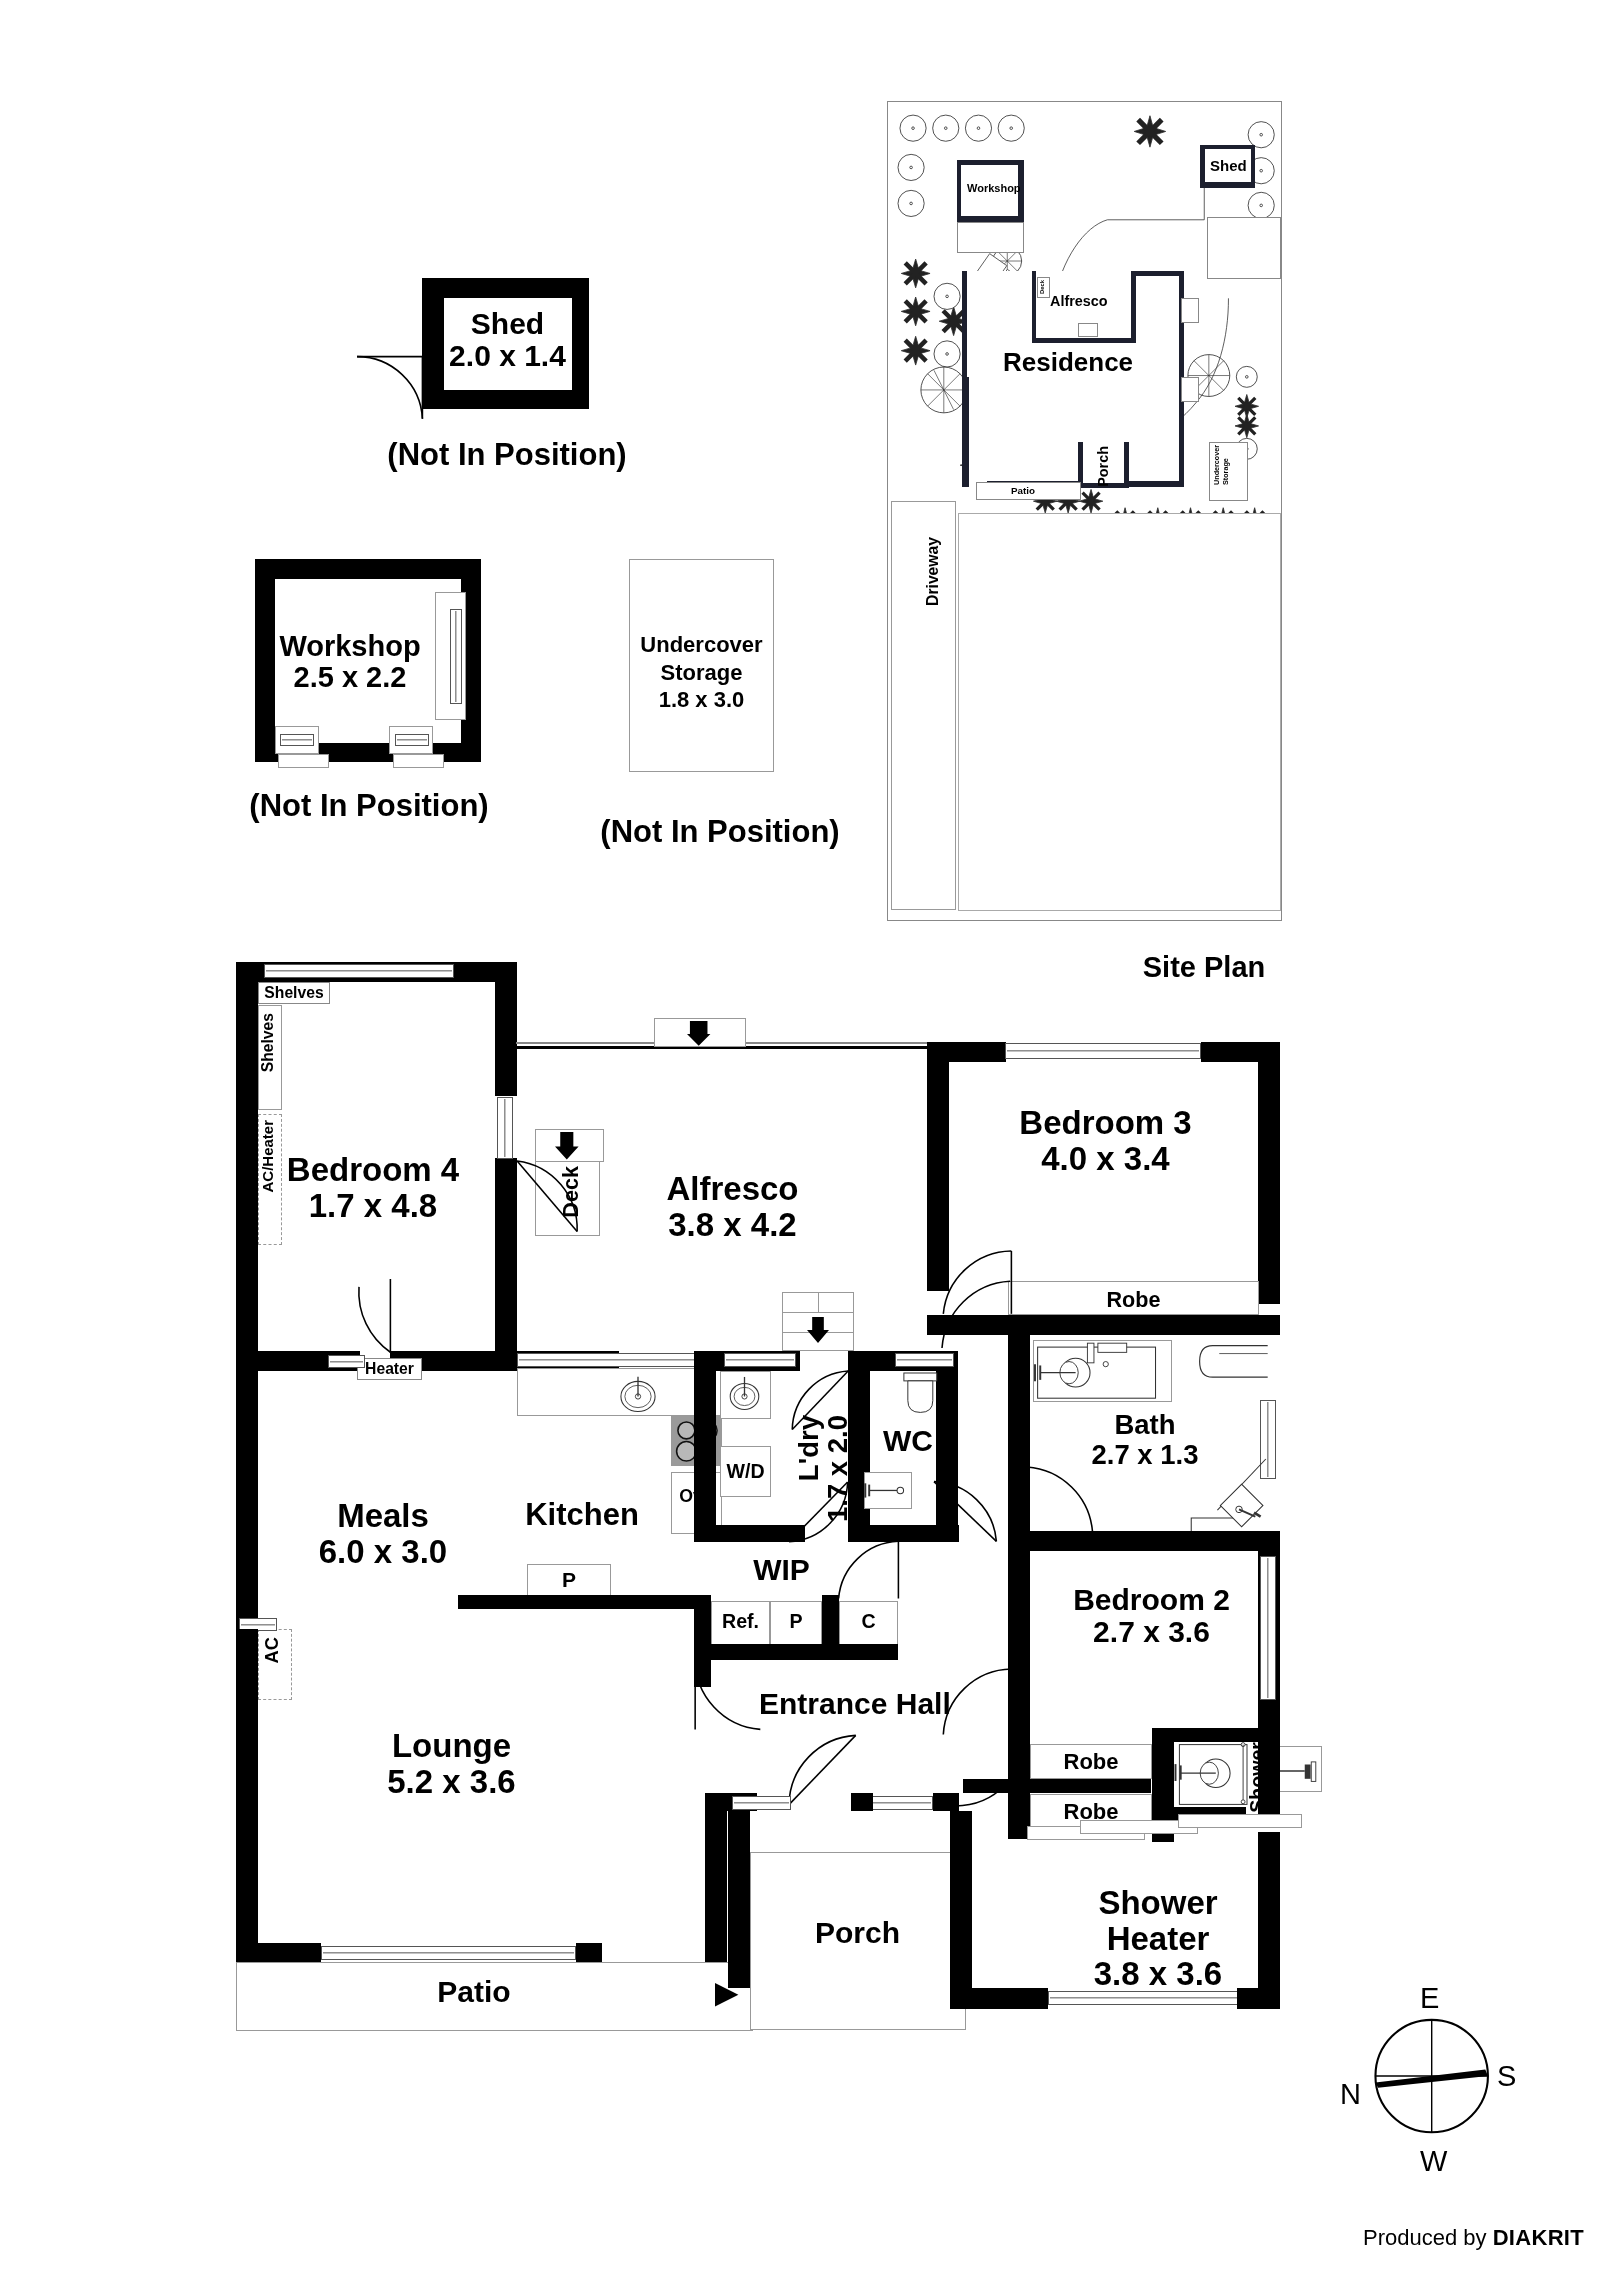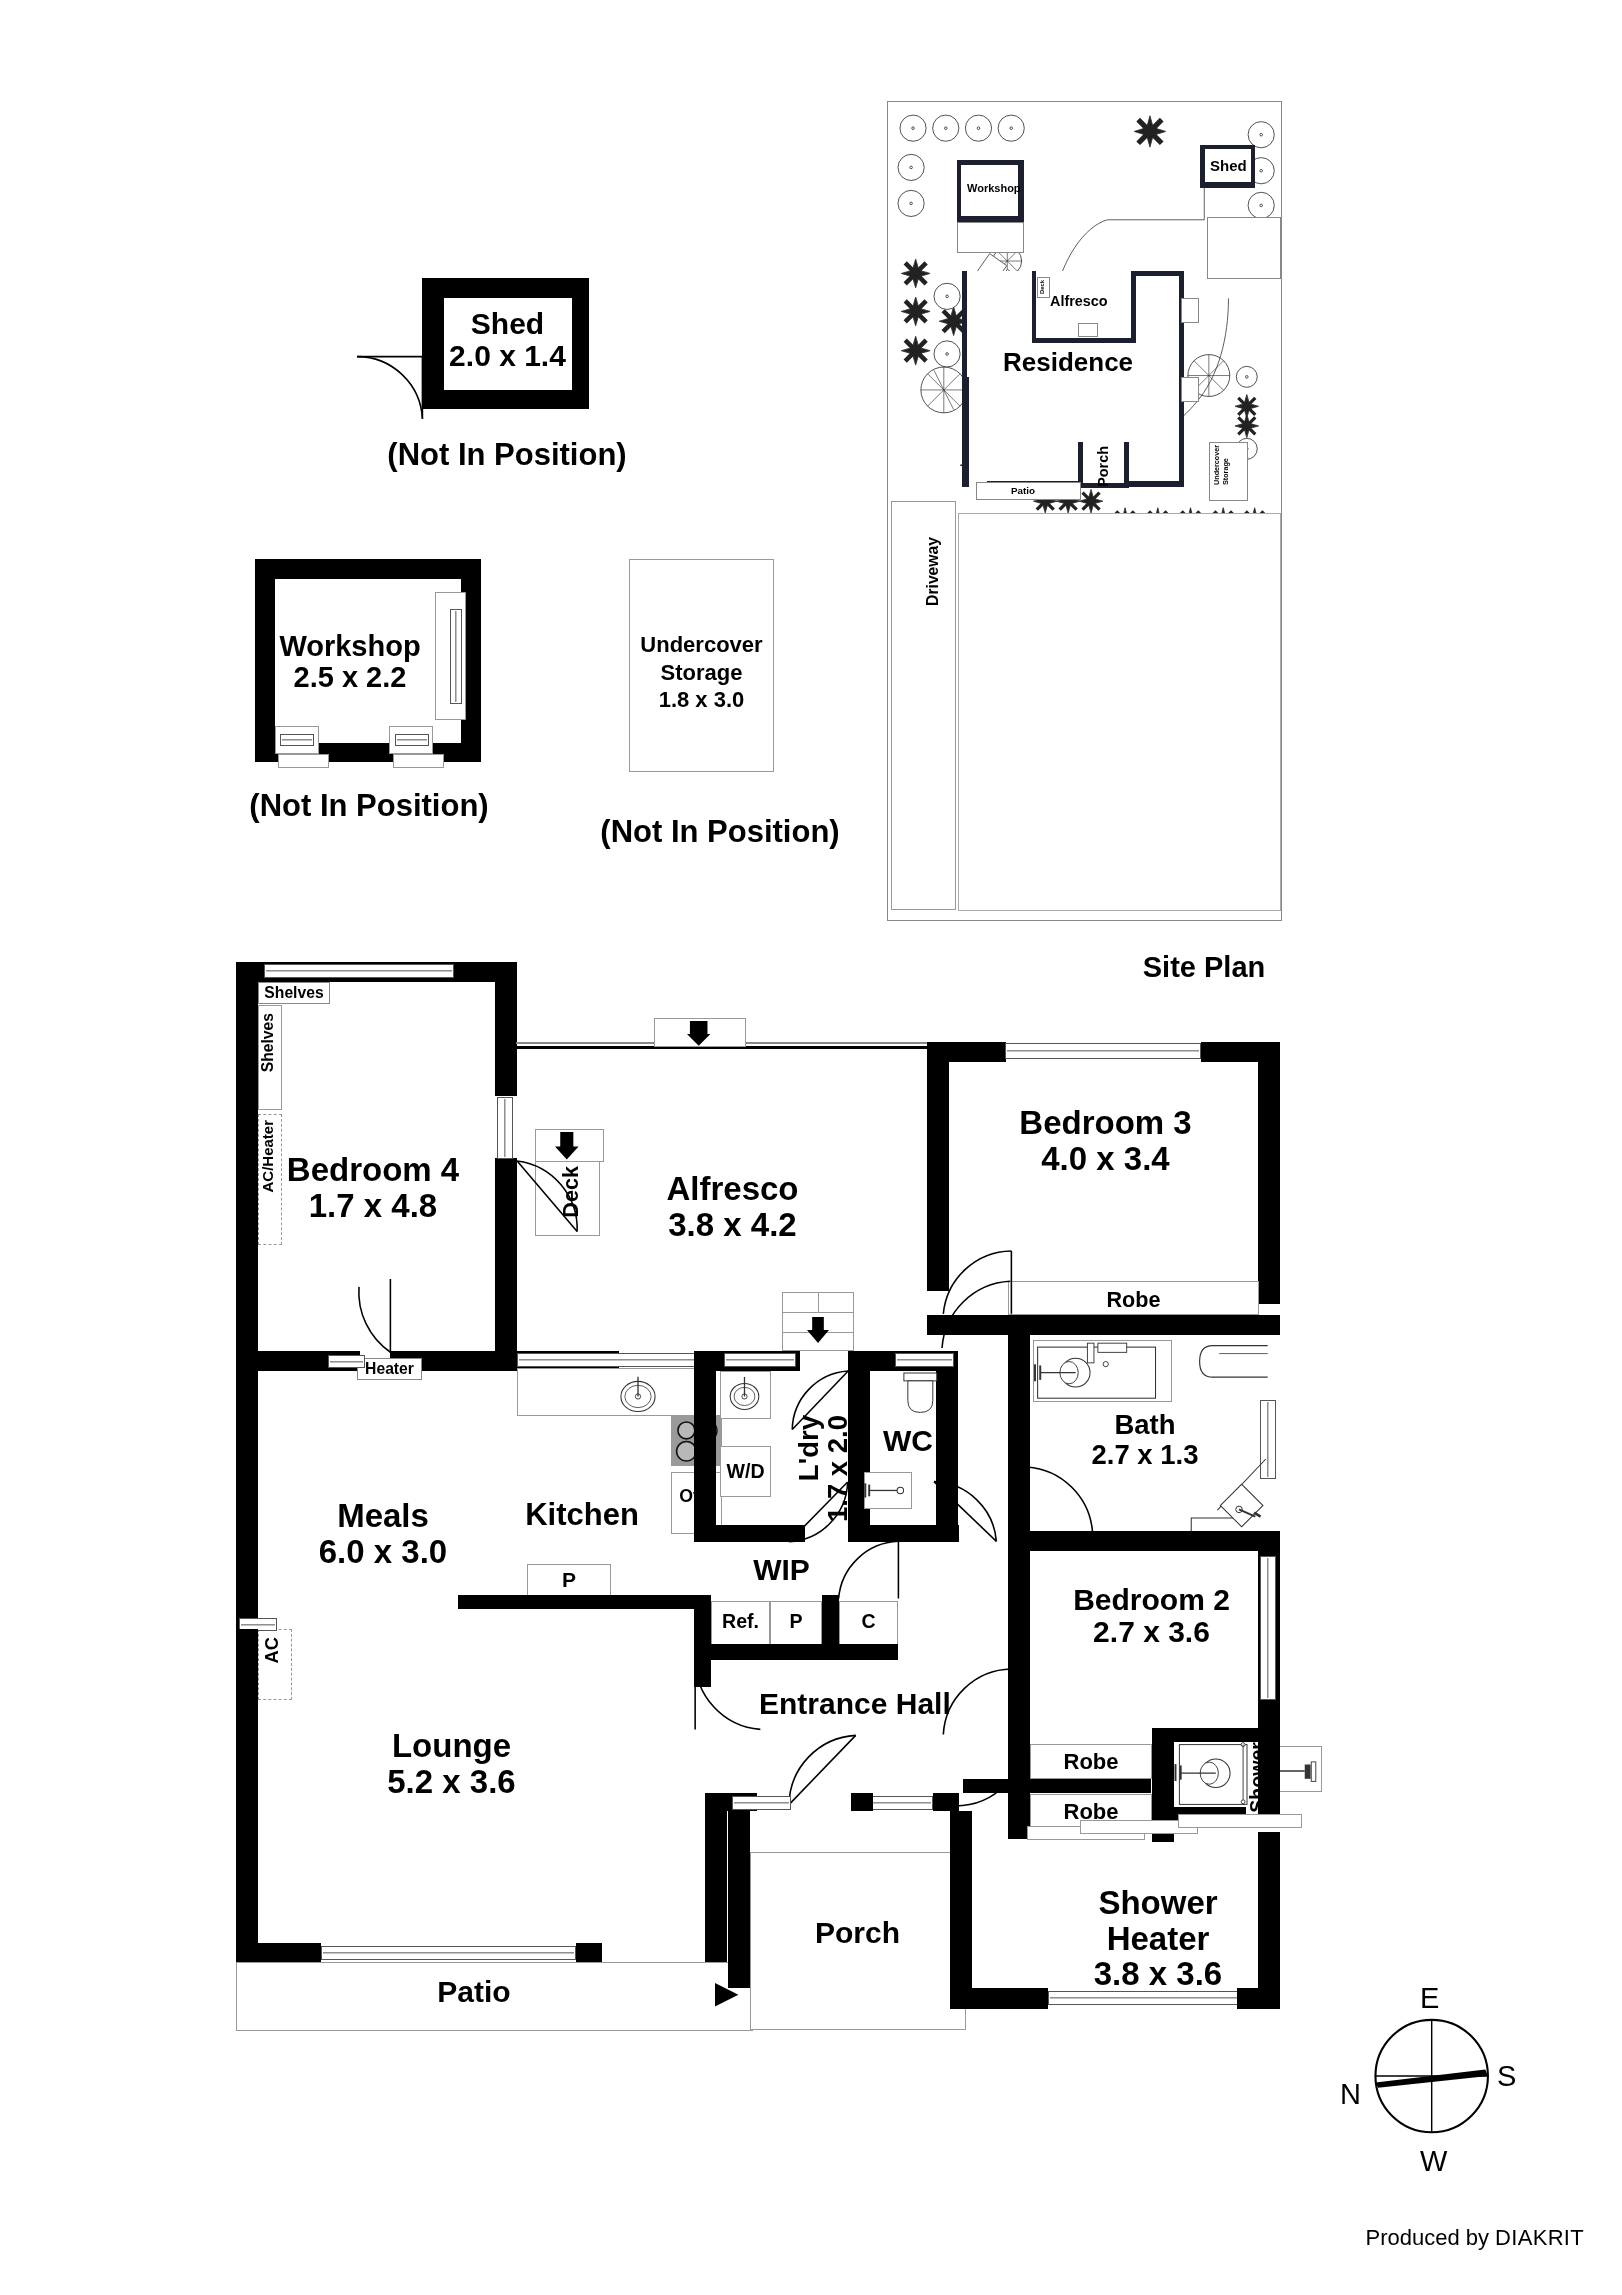--- a/index.html
+++ b/index.html
@@ -35,21 +35,21 @@
   #siteplan{position:absolute;left:887px;top:101px;width:393px;height:818px;border:0.7px solid #888;background:#fff;}
   .sp-wall{position:absolute;background:#1c1f2e;}
   .sp-room{position:absolute;background:#fff;}
   .sp-out{position:absolute;border:0.7px solid #888;background:#fff;box-sizing:border-box;}
   .sp-lbl{position:absolute;font-weight:bold;white-space:nowrap;}
   
   #compass{position:absolute;left:1348px;top:1996px;width:170px;height:183px;}
   .cmp-lbl{position:absolute;font-size:29px;font-weight:normal;}
   
   #producer{position:absolute;right:39px;top:2225px;font-size:22px;font-weight:normal;text-align:right;white-space:nowrap;}
-  #producer b{font-weight:normal;letter-spacing:0.3px;}
+  #producer b{font-weight:bold;letter-spacing:0.3px;}
 </style>
 </head>
 <body>
 
 <div id="page">
 
   <div>
     <div class="wall" style="left:422px;top:278px;width:167px;height:131px;"></div>
     <div class="room" style="left:444px;top:298px;width:128px;height:92px;"></div>
     <svg class="door" style="left:357px;top:337px;" width="72" height="85" viewBox="0 0 110 130">

